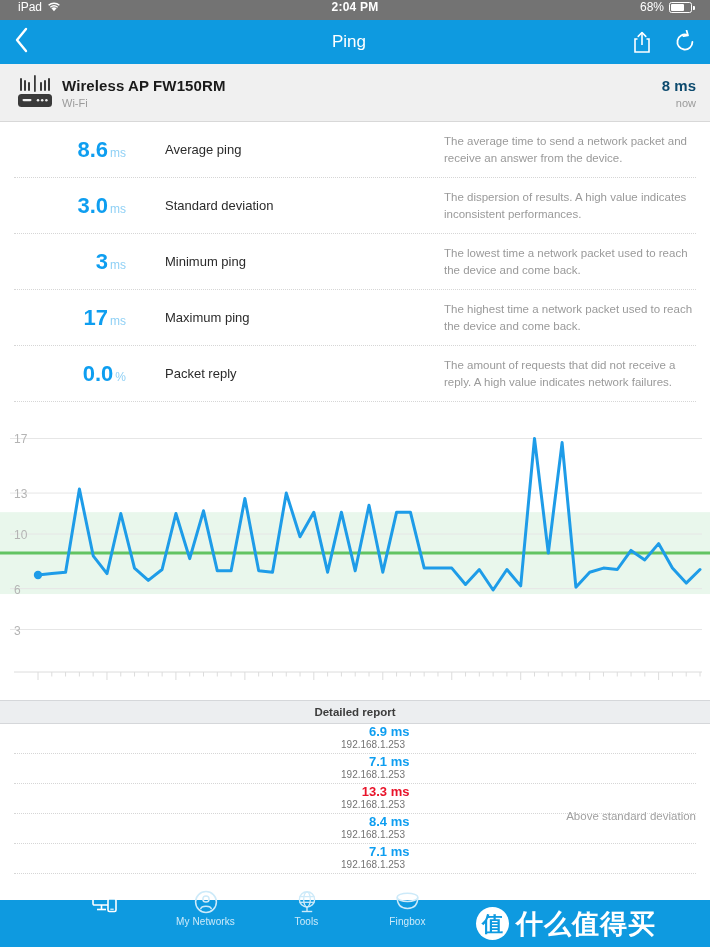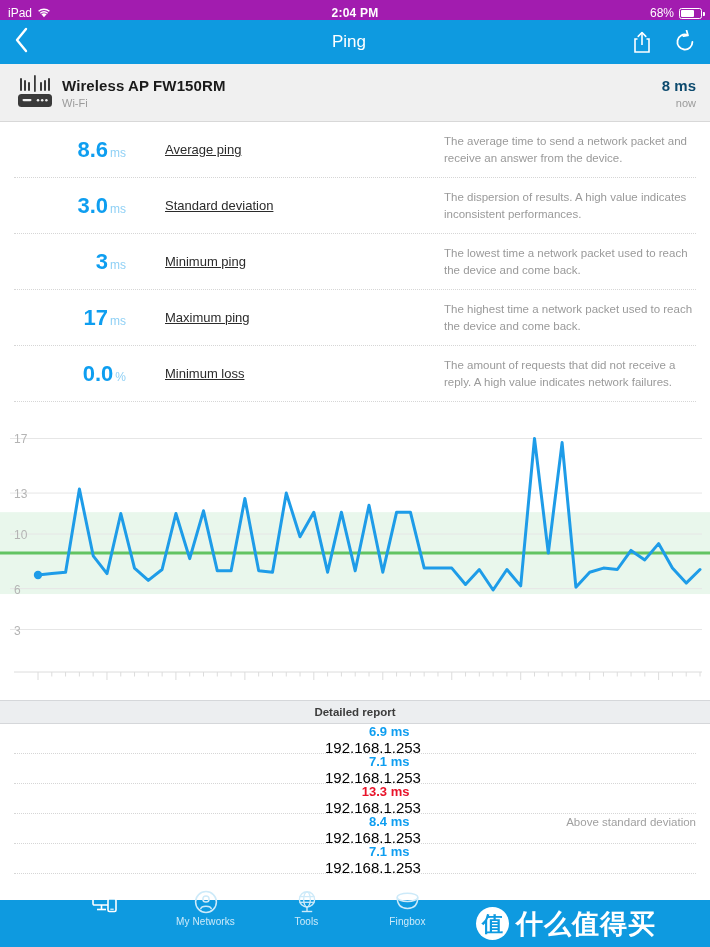--- a/index.html
+++ b/index.html
@@ -6,23 +6,23 @@
   html, body {
     width: 710px; height: 947px;
     font-family: "Liberation Sans", sans-serif;
     background: #ffffff;
     overflow: hidden;
   }
   #app { position: relative; width: 710px; height: 947px; }
 
   
   .statusbar {
-    height: 20px; background: #a21caf; color: #fff;
-    display: flex; align-items: flex-end; font-size: 12px;
-    padding: 0 8px; position: relative;
+    height: 20px; background: #737373; color: #fff;
+    display: flex; align-items: flex-start; font-size: 12px;
+    padding: 0 18px; position: relative;
   }
   .sb-left { display: flex; align-items: center; gap: 5px; }
   .sb-center {
     position: absolute; left: 0; right: 0; text-align: center;
     font-size: 12px; font-weight: bold; letter-spacing: .2px;
   }
   .sb-right {
     margin-left: auto; display: flex; align-items: center; gap: 5px;
     position: relative; z-index: 2; font-size: 12px;
   }
@@ -69,21 +69,21 @@
     height: 56px; display: flex; align-items: center;
     border-bottom: 1px dotted #d6d6d6;
     margin: 0 14px;
   }
   .stat-row:last-child { border-bottom: 1px dotted #d6d6d6; }
   .stat-val {
     width: 115px; text-align: right; padding-right: 3px;
     font-size: 22px; font-weight: bold; color: #0e9ef0; white-space: nowrap;
   }
   .stat-val .unit { font-size: 12px; font-weight: normal; color: #8fd0f5; margin-left: 2px; }
-  .stat-label { font-size: 13px; color: #2b2b2b; margin-left: 36px; width: 250px; text-decoration: underline; }
+  .stat-label { font-size: 13px; color: #2b2b2b; margin-left: 36px; width: 250px; }
   .stat-desc {
     margin-left: auto; width: 252px; font-size: 11.5px; color: #9a9a9a;
     line-height: 1.45; text-align: left;
   }
 
   
   .chart-wrap { position: relative; height: 290px; background: #fff; margin-top: 8px; }
   .chart-svg { display: block; width: 710px; height: 290px; }
   .ytick { font-size: 12px; fill: #b4b4b4; font-family: "Liberation Sans", sans-serif; }
 
@@ -96,21 +96,21 @@
   }
   .rep-row {
     height: 30px; display: flex; align-items: center;
     border-bottom: 1px dotted #d6d6d6; margin: 0 14px; flex-direction: column;
   }
   .rep-ms {
     width: 115px; text-align: right; padding-right: 3px;
     font-size: 13px; font-weight: bold; color: #0e9ef0; white-space: nowrap;
   }
   .rep-ms.warn { color: #e8142a; }
-  .rep-ip { font-size: 15px; color: #000000; margin-left: 36px; }
+  .rep-ip { font-size: 10px; color: #737373; margin-left: 36px; }
   .rep-note { margin-left: auto; font-size: 11.5px; color: #a0a0a0; }
 
   
   .tabbar {
     position: absolute; left: 0; bottom: 0; width: 710px; height: 47px;
     background: #0e9ae0; display: flex; align-items: center;
     justify-content: center; gap: 0;
   }
   .tabs { display: flex; align-items: flex-start; }
   .tab {
@@ -224,21 +224,21 @@
       <div class="stat-label">Minimum ping</div>
       <div class="stat-desc">The lowest time a network packet used to reach the device and come back.</div>
     </div>
     <div class="stat-row">
       <div class="stat-val"><span>17</span><span class="unit">ms</span></div>
       <div class="stat-label">Maximum ping</div>
       <div class="stat-desc">The highest time a network packet used to reach the device and come back.</div>
     </div>
     <div class="stat-row">
       <div class="stat-val"><span>0.0</span><span class="unit">%</span></div>
-      <div class="stat-label">Minimum loss</div>
+      <div class="stat-label">Packet reply</div>
       <div class="stat-desc">The amount of requests that did not receive a reply. A high value indicates network failures.</div>
     </div>
   </div>
 
   <div class="chart-wrap">
     <svg class="chart-svg" id="chart" viewBox="0 0 710 290">
         <rect x="0" y="102.16470588235293" width="710" height="81.88235294117649" fill="#e9f7ec"></rect>
         <line x1="10" y1="219.52941176470588" x2="702" y2="219.52941176470588" stroke="#e6e6e6" stroke-width="1"></line>
         <text x="14" y="224.52941176470588" class="ytick">3</text>
         <line x1="10" y1="178.58823529411765" x2="702" y2="178.58823529411765" stroke="#e6e6e6" stroke-width="1"></line>

